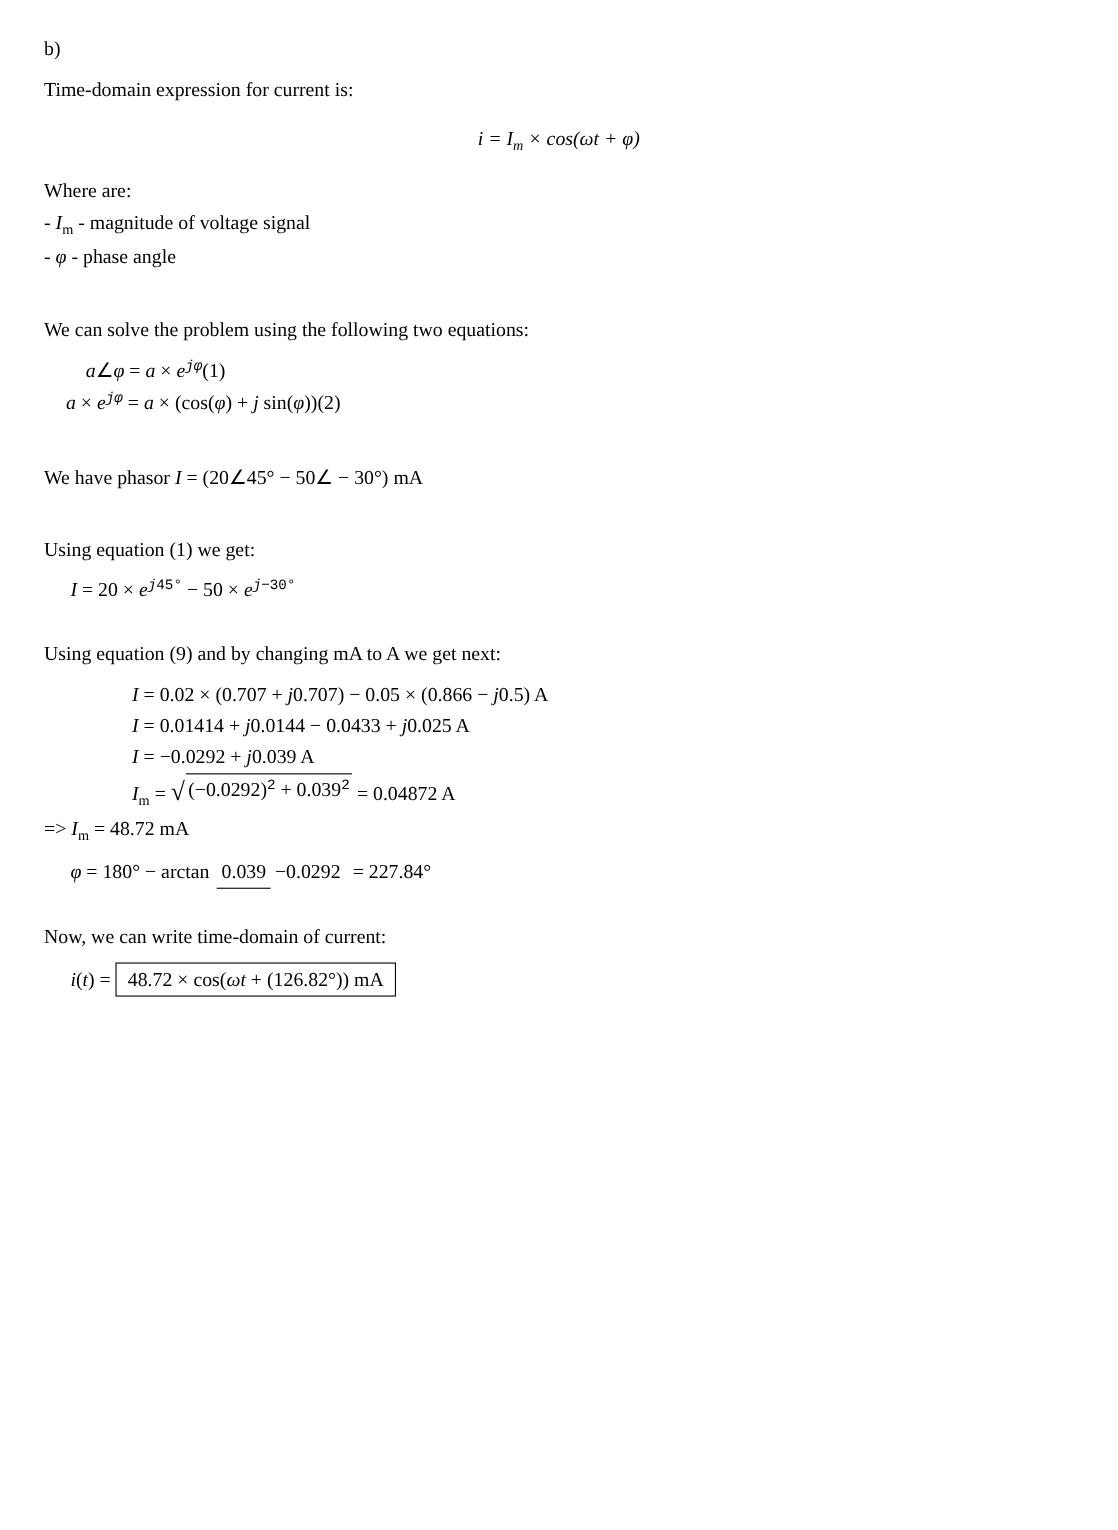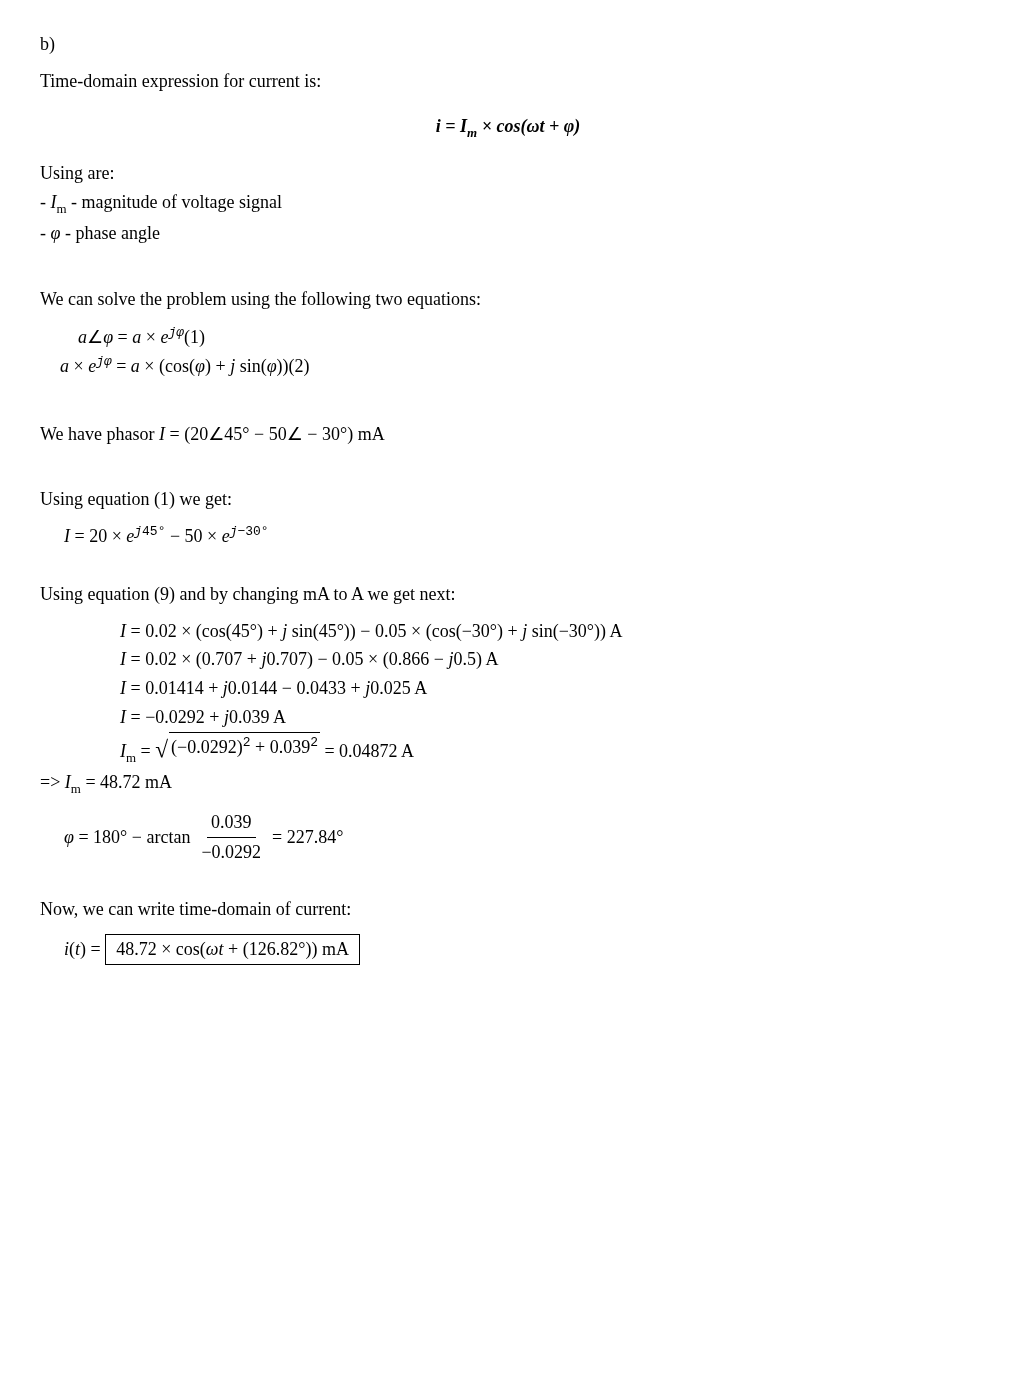--- a/index.html
+++ b/index.html
@@ -11,21 +11,20 @@
       line-height: 1.6;
       padding: 30px 40px;
       max-width: 1016px;
     }
     .indent { margin-left: 24px; }
     .indent2 { margin-left: 80px; }
     .math-center {
       text-align: center;
       margin: 16px 0;
       font-style: italic;
-      font-weight: bold;
     }
     .para { margin-bottom: 8px; }
     .equation-block { margin: 10px 0 10px 20px; }
     .boxed {
       display: inline-block;
       border: 1.5px solid #000;
       padding: 0 10px;
     }
     sup { font-size: 0.72em; vertical-align: super; font-family: Liberation Mono, monospace; }
     sub { font-size: 0.72em; vertical-align: sub; }
@@ -39,21 +38,21 @@
       margin-right: 1px;
     }
     .sqrt-radicand {
       border-top: 1.5px solid #000;
       padding: 0 2px;
       display: inline-block;
       text-align: right;
     }
     .frac {
       display: inline-flex;
-      flex-direction: column;
+      flex-direction: row;
       align-items: center;
       vertical-align: middle;
       margin: 0 3px;
     }
     .frac-num {
       border-bottom: 1.5px solid #000;
       padding: 0 4px;
       text-align: center;
     }
     .frac-den {
@@ -76,21 +75,21 @@
     <span>Time-domain expression for current is:</span>
   </div>
 
   
   <div class="math-center">
     <span><em>i</em> = <em>I</em><sub>m</sub> × cos(<em>ωt</em> + <em>φ</em>)</span>
   </div>
 
   
   <div class="para">
-    <span>Using are:</span><br>
+    <span>Where are:</span><br>
     <span>- <em>I</em><sub>m</sub> - magnitude of voltage signal</span><br>
     <span>- <em>φ</em> - phase angle</span>
   </div>
 
   <br>
 
   
   <div class="para">
     <span>We can solve the problem using the following two equations:</span>
   </div>
@@ -126,23 +125,20 @@
 
   <br>
 
   
   <div class="para">
     <span>Using equation (9) and by changing mA to A we get next:</span>
   </div>
 
   
   <div class="indent2">
-    <div>
-      <span><em>I</em> = 0.02 × (cos(45°) + <em>j</em> sin(45°)) − 0.05 × (cos(−30°) + <em>j</em> sin(−30°)) A</span>
-    </div>
     <div>
       <span><em>I</em> = 0.02 × (0.707 + <em>j</em>0.707) − 0.05 × (0.866 − <em>j</em>0.5) A</span>
     </div>
     <div>
       <span><em>I</em> = 0.01414 + <em>j</em>0.0144 − 0.0433 + <em>j</em>0.025 A</span>
     </div>
     <div>
       <span><em>I</em> = −0.0292 + <em>j</em>0.039 A</span>
     </div>
 

